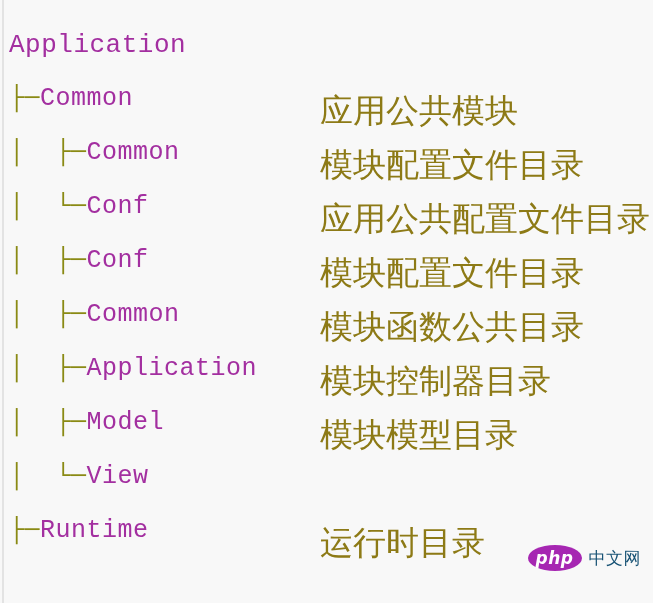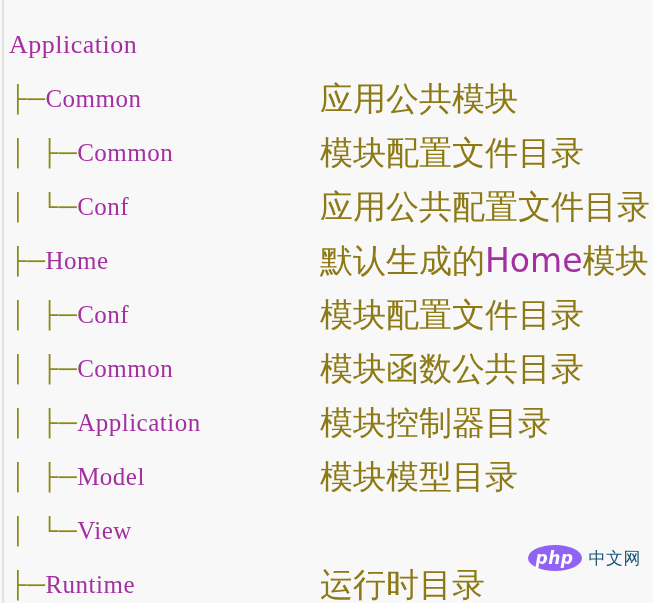--- a/index.html
+++ b/index.html
@@ -50,21 +50,21 @@
     white-space: pre;
     box-sizing: border-box;
   }
 
   
   .tree-path {
     position: absolute;
     left: 9px;
     top: 0;
     line-height: 54px;
-    font-family: Liberation Serif, serif;
+    font-family: Liberation Mono, monospace;
     font-size: 25px;
     letter-spacing: 0.5px;
     white-space: pre;
   }
 
   .branch {
     color: #8a8a14;
   }
 
   .node-name {
@@ -73,21 +73,21 @@
 
   
   .tree-row.root .tree-path {
     font-size: 26px;
   }
 
   
   .tree-desc {
     position: absolute;
     left: 320px;
-    top: 0;
+    top: 12px;
     line-height: 54px;
     font-family: "DejaVu Sans", sans-serif;
     font-size: 33px;
     color: #8d7a16;
     white-space: pre;
     text-align: center;
   }
 
   .tree-desc .latin-accent {
     color: #a32fa0;
@@ -102,21 +102,21 @@
     display: flex;
     align-items: center;
     gap: 7px;
     opacity: 0.95;
   }
 
   #watermark-badge {
     width: 54px;
     height: 26px;
     border-radius: 50%;
-    background: #8b5cf6;
+    background: #a21caf;
     display: flex;
     align-items: center;
     justify-content: center;
   }
 
   #watermark-badge span {
     color: #ffffff;
     font-family: "DejaVu Sans", sans-serif;
     font-style: italic;
     font-weight: bold;
@@ -138,21 +138,20 @@
 
 <div id="tree-block">
 
   <div id="gutter-rule"></div>
 
   <div id="rows">
       <div class="tree-row root"><div class="tree-path"><span class="node-name">Application</span></div></div>
       <div class="tree-row"><div class="tree-path"><span class="branch">├─</span><span class="node-name">Common</span></div><div class="tree-desc"><span>应用公共模块</span></div></div>
       <div class="tree-row"><div class="tree-path"><span class="branch">│  ├─</span><span class="node-name">Common</span></div><div class="tree-desc"><span>模块配置文件目录</span></div></div>
       <div class="tree-row"><div class="tree-path"><span class="branch">│  └─</span><span class="node-name">Conf</span></div><div class="tree-desc"><span>应用公共配置文件目录</span></div></div>
-      <div class="tree-row"><div class="tree-path"><span class="branch">├─</span><span class="node-name">Home</span></div><div class="tree-desc"><span>默认生成的</span><span class="latin-accent">Home</span><span>模块</span></div></div>
       <div class="tree-row"><div class="tree-path"><span class="branch">│  ├─</span><span class="node-name">Conf</span></div><div class="tree-desc"><span>模块配置文件目录</span></div></div>
       <div class="tree-row"><div class="tree-path"><span class="branch">│  ├─</span><span class="node-name">Common</span></div><div class="tree-desc"><span>模块函数公共目录</span></div></div>
       <div class="tree-row"><div class="tree-path"><span class="branch">│  ├─</span><span class="node-name">Application</span></div><div class="tree-desc"><span>模块控制器目录</span></div></div>
       <div class="tree-row"><div class="tree-path"><span class="branch">│  ├─</span><span class="node-name">Model</span></div><div class="tree-desc"><span>模块模型目录</span></div></div>
       <div class="tree-row"><div class="tree-path"><span class="branch">│  └─</span><span class="node-name">View</span></div></div>
       <div class="tree-row"><div class="tree-path"><span class="branch">├─</span><span class="node-name">Runtime</span></div><div class="tree-desc"><span>运行时目录</span></div></div>
     </div>
 
   <div id="watermark">
     <div id="watermark-badge">

